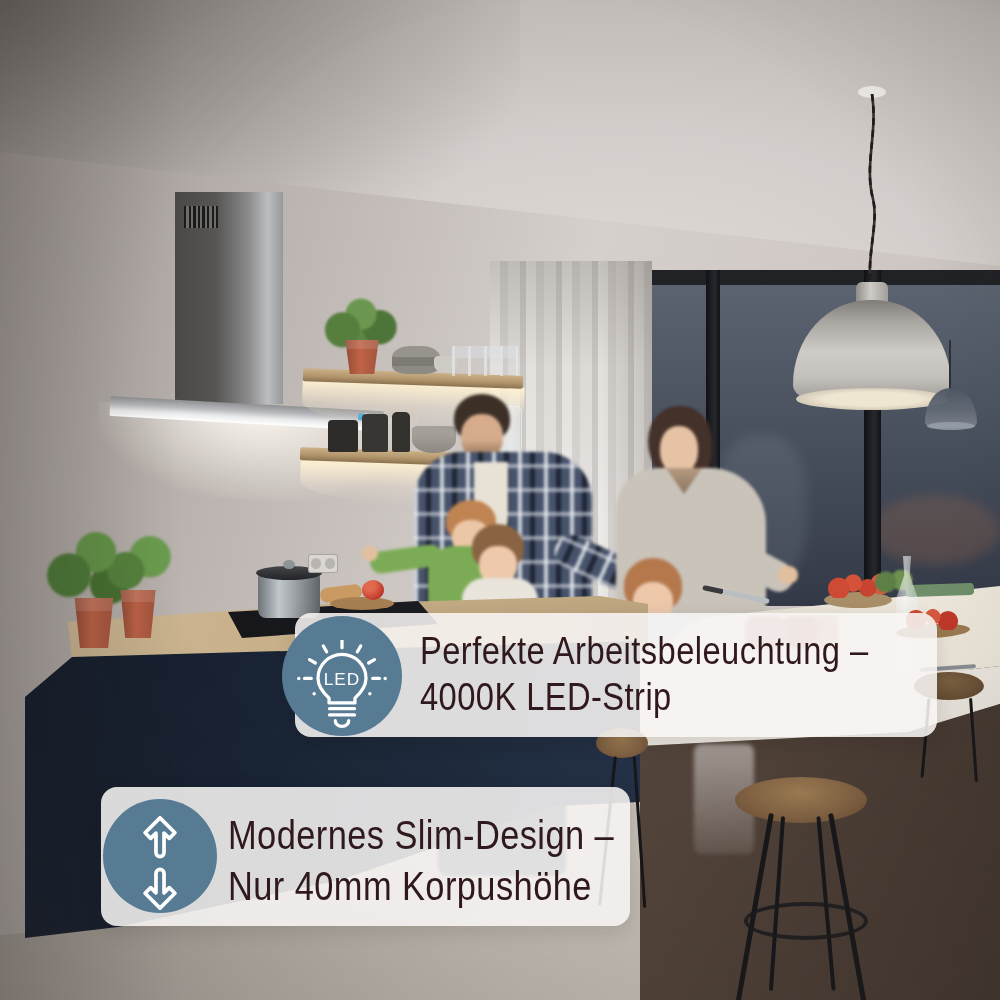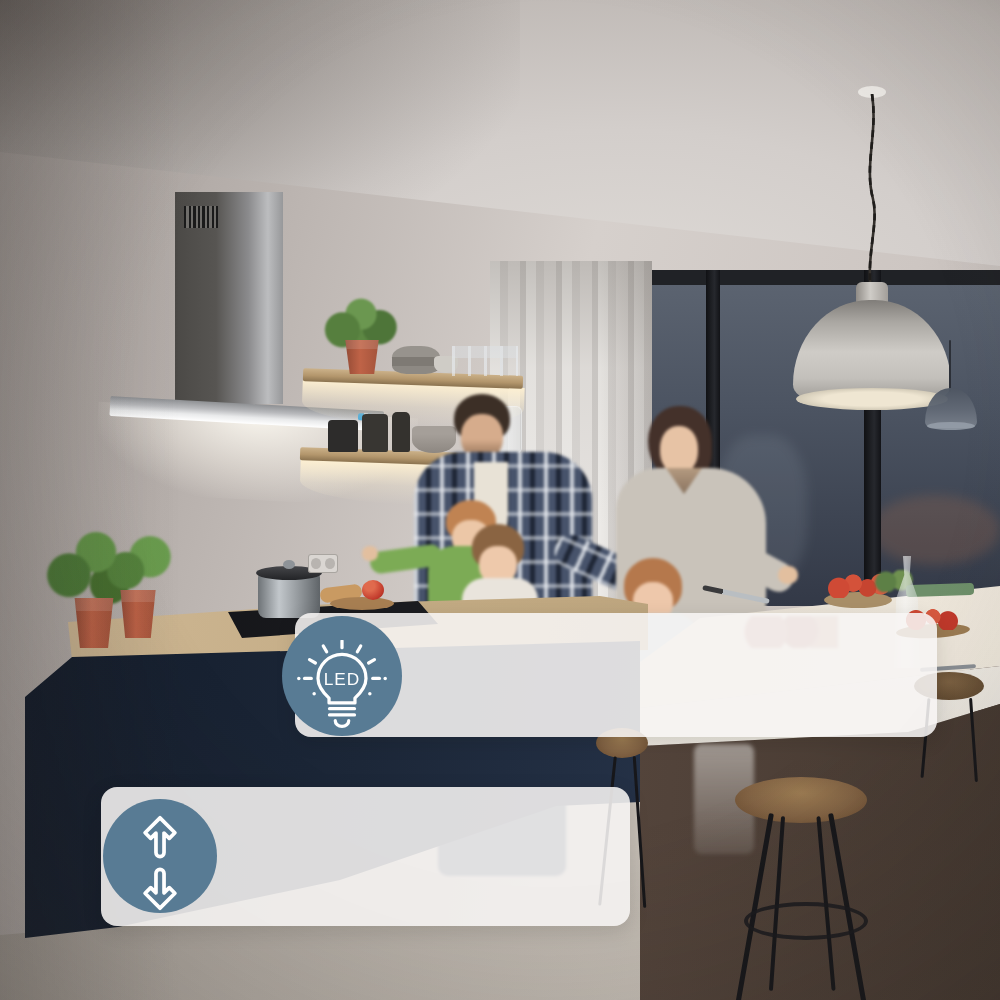--- a/index.html
+++ b/index.html
@@ -295,24 +295,32 @@
         <line x1="82" y1="40" x2="89" y2="40"></line>
         <line x1="18" y1="40" x2="11" y2="40"></line>
       </g>
       <circle class="icon-fill" cx="95" cy="40" r="1.8"></circle>
       <circle class="icon-fill" cx="5" cy="40" r="1.8"></circle>
       <circle class="icon-fill" cx="21" cy="56" r="1.8"></circle>
       <circle class="icon-fill" cx="79" cy="56" r="1.8"></circle>
       <text x="50" y="46.5" text-anchor="middle" font-size="18" font-family="Liberation Sans, sans-serif" fill="#ffffff" letter-spacing="1">LED</text>
     </svg>
   </div>
+  <div class="abs" id="b1text">
+    <div class="bline">Perfekte Arbeitsbeleuchtung –</div>
+    <div class="bline">4000K LED-Strip</div>
+  </div>
 
   <div class="abs banner" style="left:101px;top:787px;width:529px;height:139px;"></div>
   <div class="abs icircle" style="left:103px;top:799px;width:114px;height:114px;">
     <svg width="50" height="100" viewBox="0 0 60 124">
       <g class="icon-stroke" stroke-width="4.6">
         <path d="M30,6 L48.5,24.5 L41.5,31.5 L35,25 L35,49 A5,5 0 0 1 25,49 L25,25 L18.5,31.5 L11.5,24.5 Z"></path>
         <path d="M30,118 L48.5,99.5 L41.5,92.5 L35,99 L35,75 A5,5 0 0 0 25,75 L25,99 L18.5,92.5 L11.5,99.5 Z"></path>
       </g>
     </svg>
   </div>
+  <div class="abs" id="b2text">
+    <div class="bline">Modernes Slim-Design –</div>
+    <div class="bline">Nur 40mm Korpushöhe</div>
+  </div>
 
 </div>
 
 </body></html>

